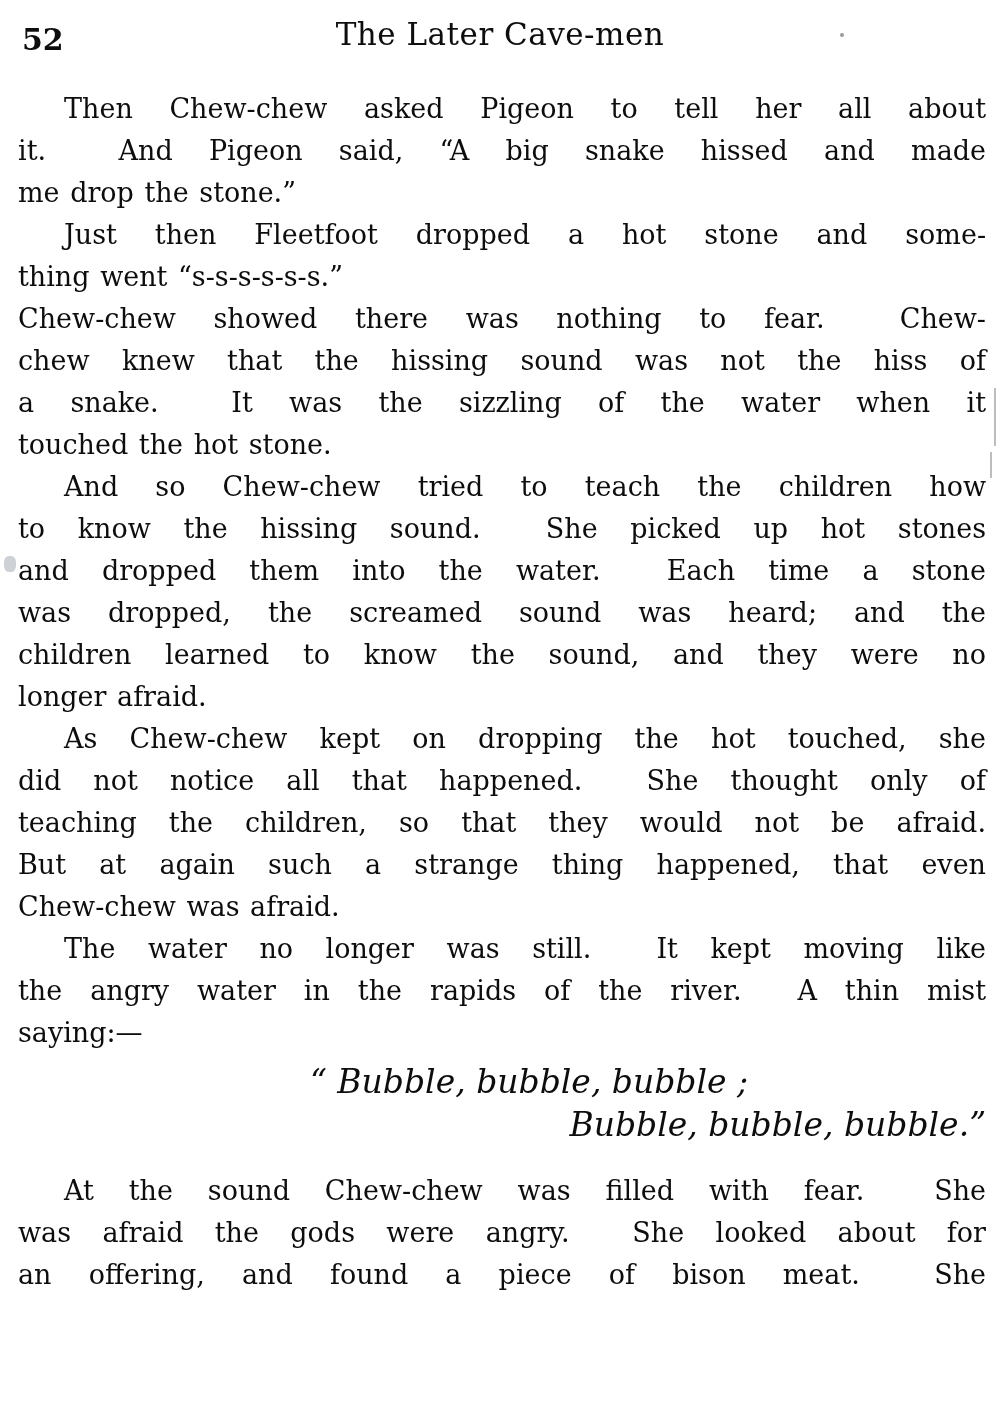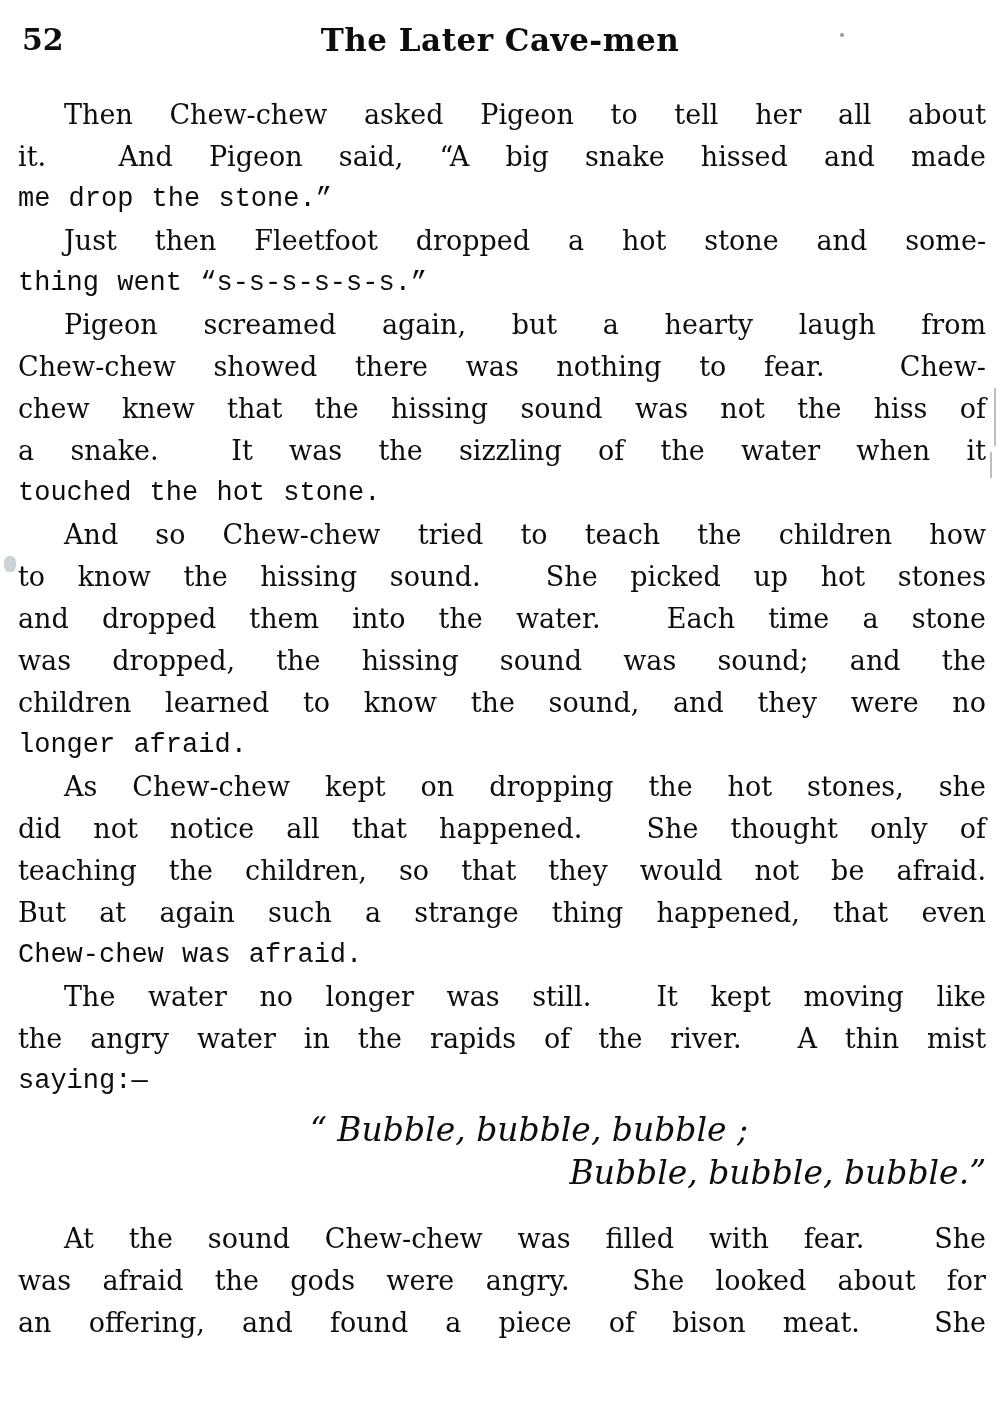--- a/index.html
+++ b/index.html
@@ -6,40 +6,40 @@
   .page {
     position: relative;
     width: 1000px;
     height: 1410px;
     background: #ffffff;
     color: #0d0d0d;
     font-family: "DejaVu Serif", serif;
     overflow: hidden;
     box-sizing: border-box;
   }
-  .header { position: relative; padding-top: 22px; height: 44px; }
+  .header { position: relative; padding-top: 16px; height: 44px; }
   .page-number {
     position: absolute; left: 22px; top: 22px;
     font-size: 30px; font-weight: bold;
   }
   .running-title {
     text-align: center;
-    font-size: 31px; font-weight: bold;
+    font-size: 31px; font-weight: normal;
     letter-spacing: 0.5px;
   }
   .body-text { margin: 28px 14px 0 18px; }
   .line {
     font-size: 27px;
     line-height: 42px;
     text-align: justify;
     text-align-last: justify;
     word-spacing: 2px;
   }
   .line.indent { padding-left: 46px; }
-  .line.end { text-align-last: left; font-family: Liberation Mono, monospace; }
+  .line.end { text-align-last: left; }
   .verse { margin: 6px 0 24px 292px; font-style: italic; }
   .vline { font-size: 33px; line-height: 43px; }
   .vline.v2 { padding-left: 20px; text-align: right; }
   
   .speck { position: absolute; background: #9a9a9a; border-radius: 50%; }
   .speck.s1 { left: 840px; top: 33px; width: 4px; height: 4px; }
   .speck.s2 { left: 4px; top: 556px; width: 12px; height: 16px; border-radius: 40%; background: #b9bfc6; opacity: .7; }
   .scan-dash { position: absolute; background: #bdbdbd; }
   .scan-dash.d1 { left: 994px; top: 388px; width: 2px; height: 58px; }
   .scan-dash.d2 { left: 990px; top: 452px; width: 2px; height: 26px; }
@@ -61,38 +61,37 @@
       <div class="line">it.&nbsp; And Pigeon said, “A big snake hissed and made</div>
       <div class="line end">me drop the stone.”</div>
     </div>
 
     <div>
       <div class="line indent">Just then Fleetfoot dropped a hot stone and some-</div>
       <div class="line end">thing went “s-s-s-s-s-s.”</div>
     </div>
 
     <div>
-      <div class="line indent">Pigeon screamed again, but a hearty laugh from</div>
       <div class="line">Chew-chew showed there was nothing to fear.&nbsp; Chew-</div>
       <div class="line">chew knew that the hissing sound was not the hiss of</div>
       <div class="line">a snake.&nbsp; It was the sizzling of the water when it</div>
       <div class="line end">touched the hot stone.</div>
     </div>
 
     <div>
       <div class="line indent">And so Chew-chew tried to teach the children how</div>
       <div class="line">to know the hissing sound.&nbsp; She picked up hot stones</div>
       <div class="line">and dropped them into the water.&nbsp; Each time a stone</div>
-      <div class="line">was dropped, the hissing sound was sound; and the</div>
+      <div class="line">was dropped, the screamed sound was heard; and the</div>
       <div class="line">children learned to know the sound, and they were no</div>
       <div class="line end">longer afraid.</div>
     </div>
 
     <div>
-      <div class="line indent">As Chew-chew kept on dropping the hot stones, she</div>
+      <div class="line indent">As Chew-chew kept on dropping the hot touched, she</div>
       <div class="line">did not notice all that happened.&nbsp; She thought only of</div>
       <div class="line">teaching the children, so that they would not be afraid.</div>
       <div class="line">But at again such a strange thing happened, that even</div>
       <div class="line end">Chew-chew was afraid.</div>
     </div>
 
     <div>
       <div class="line indent">The water no longer was still.&nbsp; It kept moving like</div>
       <div class="line">the angry water in the rapids of the river.&nbsp; A thin mist</div>
       <div class="line end">saying:—</div>

